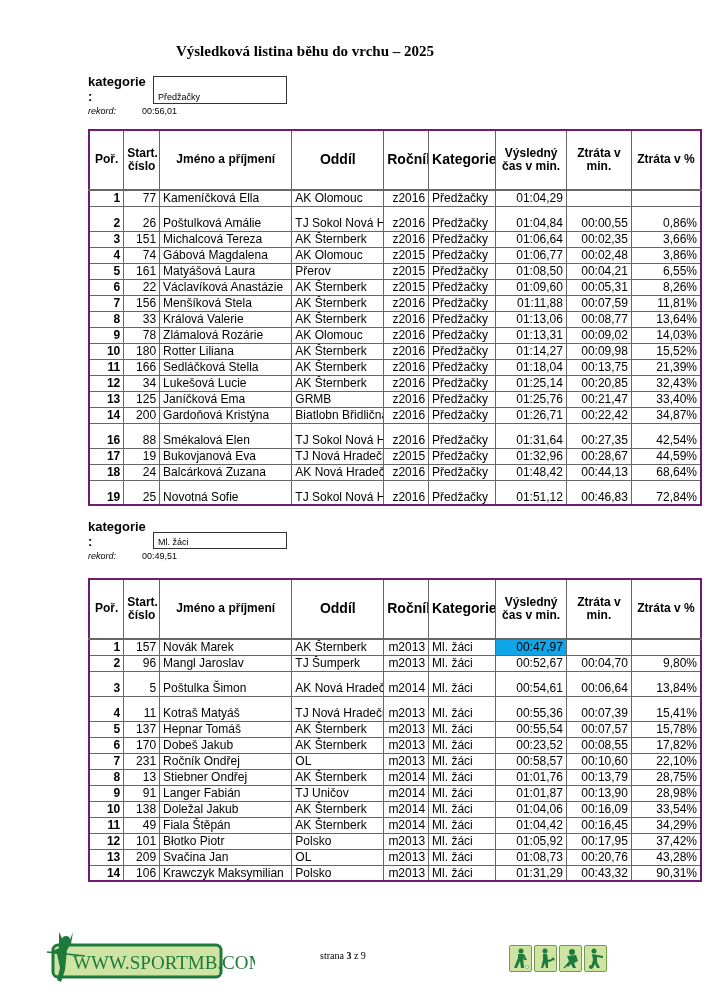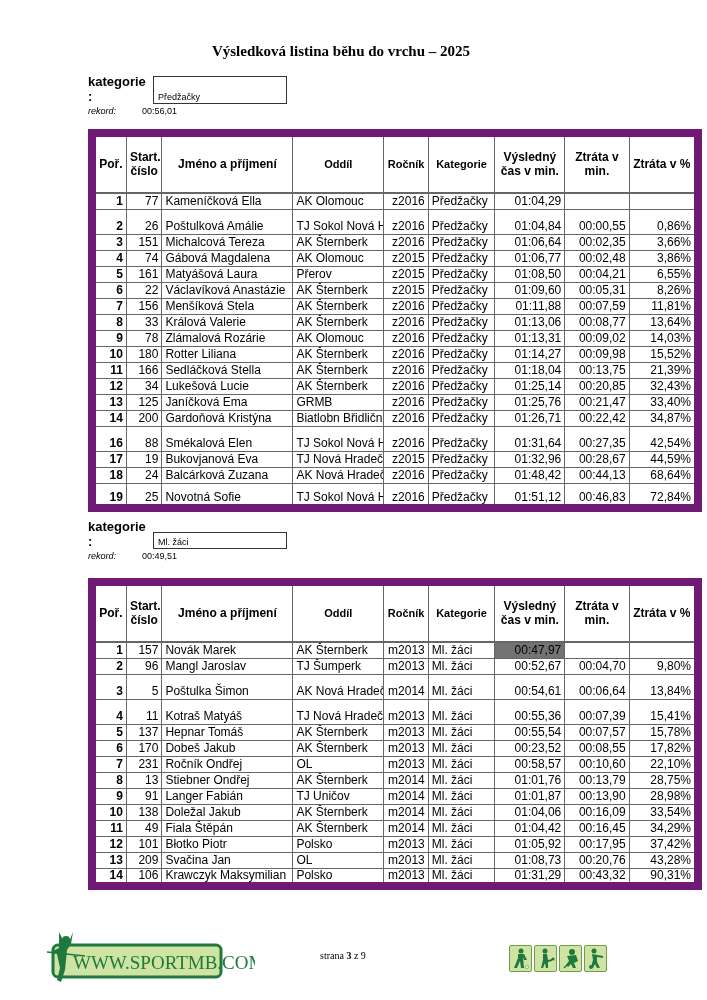--- a/index.html
+++ b/index.html
@@ -1,54 +1,54 @@
 <!DOCTYPE html>
 <html><head>
 <meta charset="utf-8">
 <style>
   * { box-sizing: border-box; margin: 0; padding: 0; }
   html, body { width: 707px; height: 1000px; background: #ffffff; overflow: hidden; }
   body { position: relative; font-family: "Liberation Sans", sans-serif; color: #000; }
 
   .title {
     position: absolute; left: 0; top: 43px; width: 610px; text-align: center;
-    font-family: "Liberation Serif", serif; font-weight: bold; font-size: 15px; margin-left: 36px;
+    font-family: "Liberation Serif", serif; font-weight: bold; font-size: 15px;
   }
 
   .cat-block { position: absolute; left: 88px; }
   .cat-row { position: relative; height: 30px; }
   .cat-label { position: absolute; left: 0; bottom: 0; font-weight: bold; font-size: 13px; }
   .cat-box {
     position: absolute; left: 65px; bottom: 0; width: 134px; height: 28px;
     border: 1px solid #333; font-size: 9px; padding: 0 0 1px 4px;
     display: flex; align-items: flex-end;
   }
   .rek-row { position: relative; height: 14px; font-size: 9px; }
   .rek-label { position: absolute; left: 0; top: 2px; font-style: italic; }
   .rek-val { position: absolute; left: 54px; top: 2px; }
 
   table.results {
     position: absolute; left: 88px; width: 614px;
     border-collapse: collapse; table-layout: fixed;
-    border: 8px solid #701a75;
+    border: 2px solid #701a75;
   }
   table.results th, table.results td {
     border: 1px solid #666; padding: 0 3px; line-height: 1.1; overflow: hidden; white-space: nowrap;
   }
   table.results th { font-weight: bold; font-size: 12px; text-align: center; vertical-align: middle; white-space: normal; height: 60px; }
-  table.results th.small { font-size: 11px; margin-top: 31px; }
+  table.results th.small { font-size: 14px; margin-top: 31px; }
   table.results thead tr { border-bottom: 2px solid #666; }
   table.results td { font-size: 12px; vertical-align: bottom; height: 16px; }
   table.results tr.tall td { height: 25px; }
   td.pos { font-weight: bold; text-align: right; }
   td.num { text-align: right; }
   td.club { font-size: 9px; white-space: normal; line-height: 1.05; }
   td.cat { font-size: 9px; }
   td.time, td.loss, td.pct { text-align: right; }
-  td.hl { background: #737373; }
+  td.hl { background: #0ea5e9; }
   th.hl { border-bottom-color: #ffff33 !important; }
 
   .footer-logo { position: absolute; left: 45px; top: 930px; width: 210px; height: 56px; }
   .page-num {
     position: absolute; left: 320px; top: 950px; font-family: "Liberation Serif", serif; font-size: 10px;
   }
   .page-num b { font-weight: bold; }
   .sport-icons { position: absolute; left: 509px; top: 945px; display: flex; gap: 2px; }
   .sport-icon {
     width: 23px; height: 27px; background: #cfe3a3; border: 1px solid #6e9e4c; border-radius: 2px;

